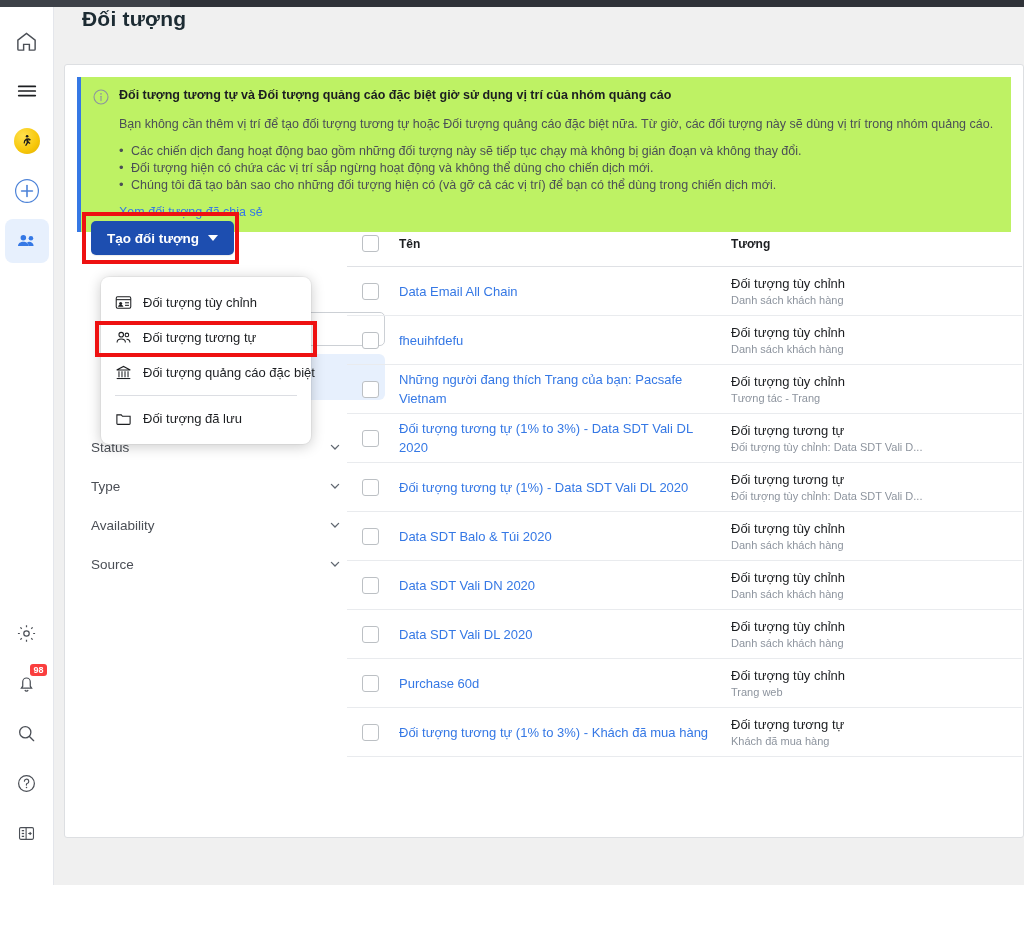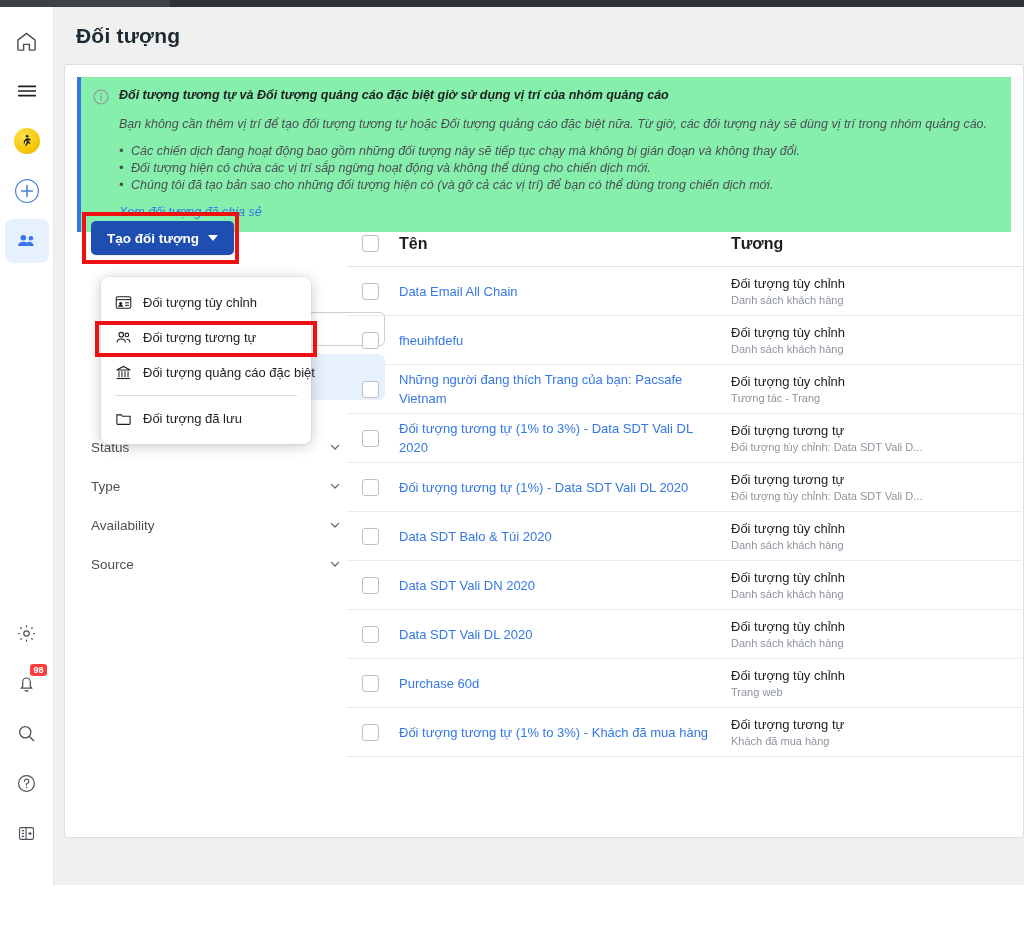--- a/index.html
+++ b/index.html
@@ -35,34 +35,34 @@
   }
   .walk-circle {
     width:26px; height:26px; border-radius:50%;
     background: radial-gradient(circle at 35% 30%, #ffe14d 0%, #f7c70a 60%, #e0ad00 100%);
     display:flex; align-items:center; justify-content:center;
   }
 
   
   .page { position:absolute; top:7px; left:54px; width:970px; height:878px; background:#f0f0f0; }
   .page-header {
-    height:57px; background:#f0f0f0; display:flex; align-items:center; padding-left:22px;
+    height:57px; background:#f0f0f0; display:flex; align-items:flex-start; padding-left:28px;
   }
   .page-title { font-size:21px; font-weight:bold; color:#1c2b33; letter-spacing:0.2px; }
 
   
   .card {
     position:absolute; top:57px; left:10px; width:960px; height:774px;
     background:#ffffff; border:1px solid #dddfe2; border-radius:3px;
   }
 
   
   .notice {
-    margin:12px 12px 0 12px; border-left:4px solid #3578e5; background:#86efac;
-    padding:10px 0 12px 0; position:relative; min-height:128px;font-style:italic;
+    margin:12px 12px 0 12px; border-left:4px solid #3578e5; background:#bef264;
+    padding:10px 0 12px 0; position:relative; min-height:128px;
   }
   .notice-inner { display:flex; padding-left:12px; }
   .info-icon { width:16px; height:16px; flex:0 0 16px; margin-top:2px; margin-right:10px; }
   .notice-body { padding-right:16px; }
   .notice-title { font-size:12.5px; font-weight:bold; color:#1c1e21; line-height:16px; }
   .notice-para { font-size:12.5px; color:#4b4f56; margin-top:13px; line-height:16px; }
   .notice-list { margin-top:11px; list-style:none; }
   .notice-list li { font-size:12.5px; color:#4b4f56; line-height:17px; position:relative; padding-left:12px; }
   .notice-list li:before {
     content:"•"; position:absolute; left:0; top:-1px; color:#4b4f56; font-size:13px;
@@ -124,21 +124,21 @@
     display:flex; align-items:center; height:46px;
     border-bottom:1px solid #dfe1e5;
   }
   .cb {
     width:17px; height:17px; border:1px solid #bcc0c4; border-radius:3px;
     background:#fff; flex:0 0 17px; cursor:pointer;
   }
   .col-cb { width:52px; display:flex; align-items:center; padding-left:15px; flex:0 0 52px; }
   .col-name { flex:0 0 332px; padding-right:12px; }
   .col-type { flex:1 1 auto; }
-  .th { font-size:16px; font-weight:bold; color:#1c1e21; }
+  .th { font-size:12px; font-weight:bold; color:#1c1e21; }
   .trow {
     display:flex; align-items:center; min-height:49px;
     border-bottom:1px solid #e9ebee;
   }
   .cell-name {
     font-size:13px; color:#3578e5; line-height:18px; cursor:pointer;
   }
   .cell-type-main { font-size:13px; color:#1c1e21; line-height:17px; }
   .cell-type-sub {
     font-size:11px; color:#8d949e; line-height:15px; margin-top:1px;

